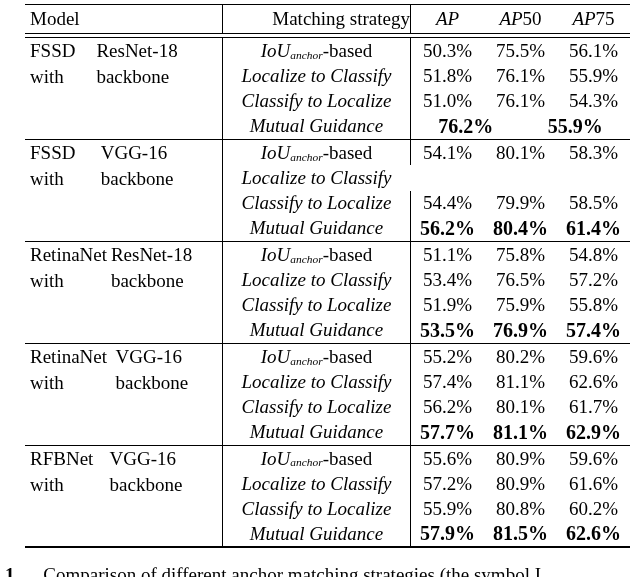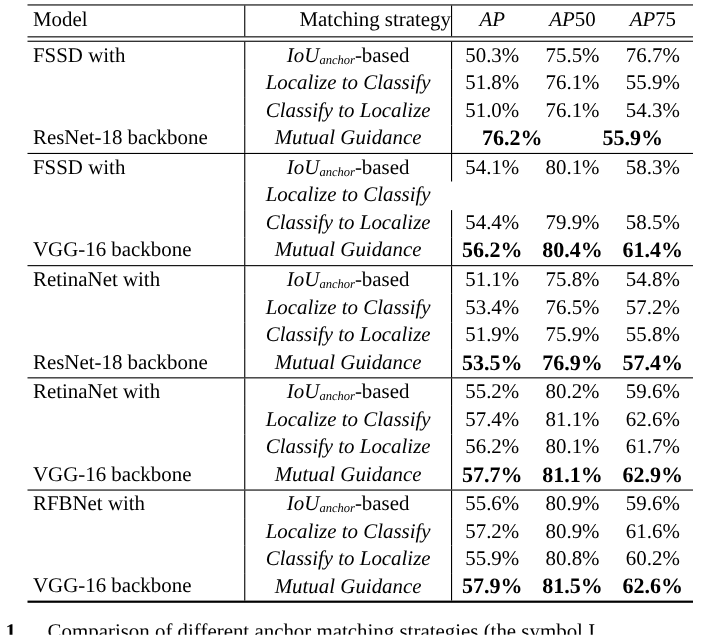--- a/index.html
+++ b/index.html
@@ -66,21 +66,21 @@
     display: flex;
     height: 102px;
     border-bottom: 1.5px solid #000;
   }
   .group.last { border-bottom: 2px solid #000; }
 
   .model-cell {
     width: 197px;
     padding-left: 5px;
     display: flex;
-    flex-direction: column;
+    flex-direction: row;
     justify-content: space-between;
   }
   .model-cell div { line-height: 26px; }
 
   .rows {
     width: 408px;
     display: flex;
     flex-direction: column;
   }
   .row { flex: 1; display: flex; }
@@ -150,21 +150,21 @@
     <div class="rows">
       <div class="row">
         <div class="strategy">
             <span>IoU</span>
             <span class="sub">anchor</span>
             <span class="suffix">-based</span>
           </div>
         <div class="vals">
             <div class="val">50.3%</div>
             <div class="val">75.5%</div>
-            <div class="val">76.7%</div>
+            <div class="val">56.1%</div>
           </div>
       </div>
       <div class="row">
         <div class="strategy">
             <span>Localize to Classify</span>
             <span class="sub"></span>
             <span class="suffix"></span>
           </div>
         <div class="vals">
             <div class="val">51.8%</div>

